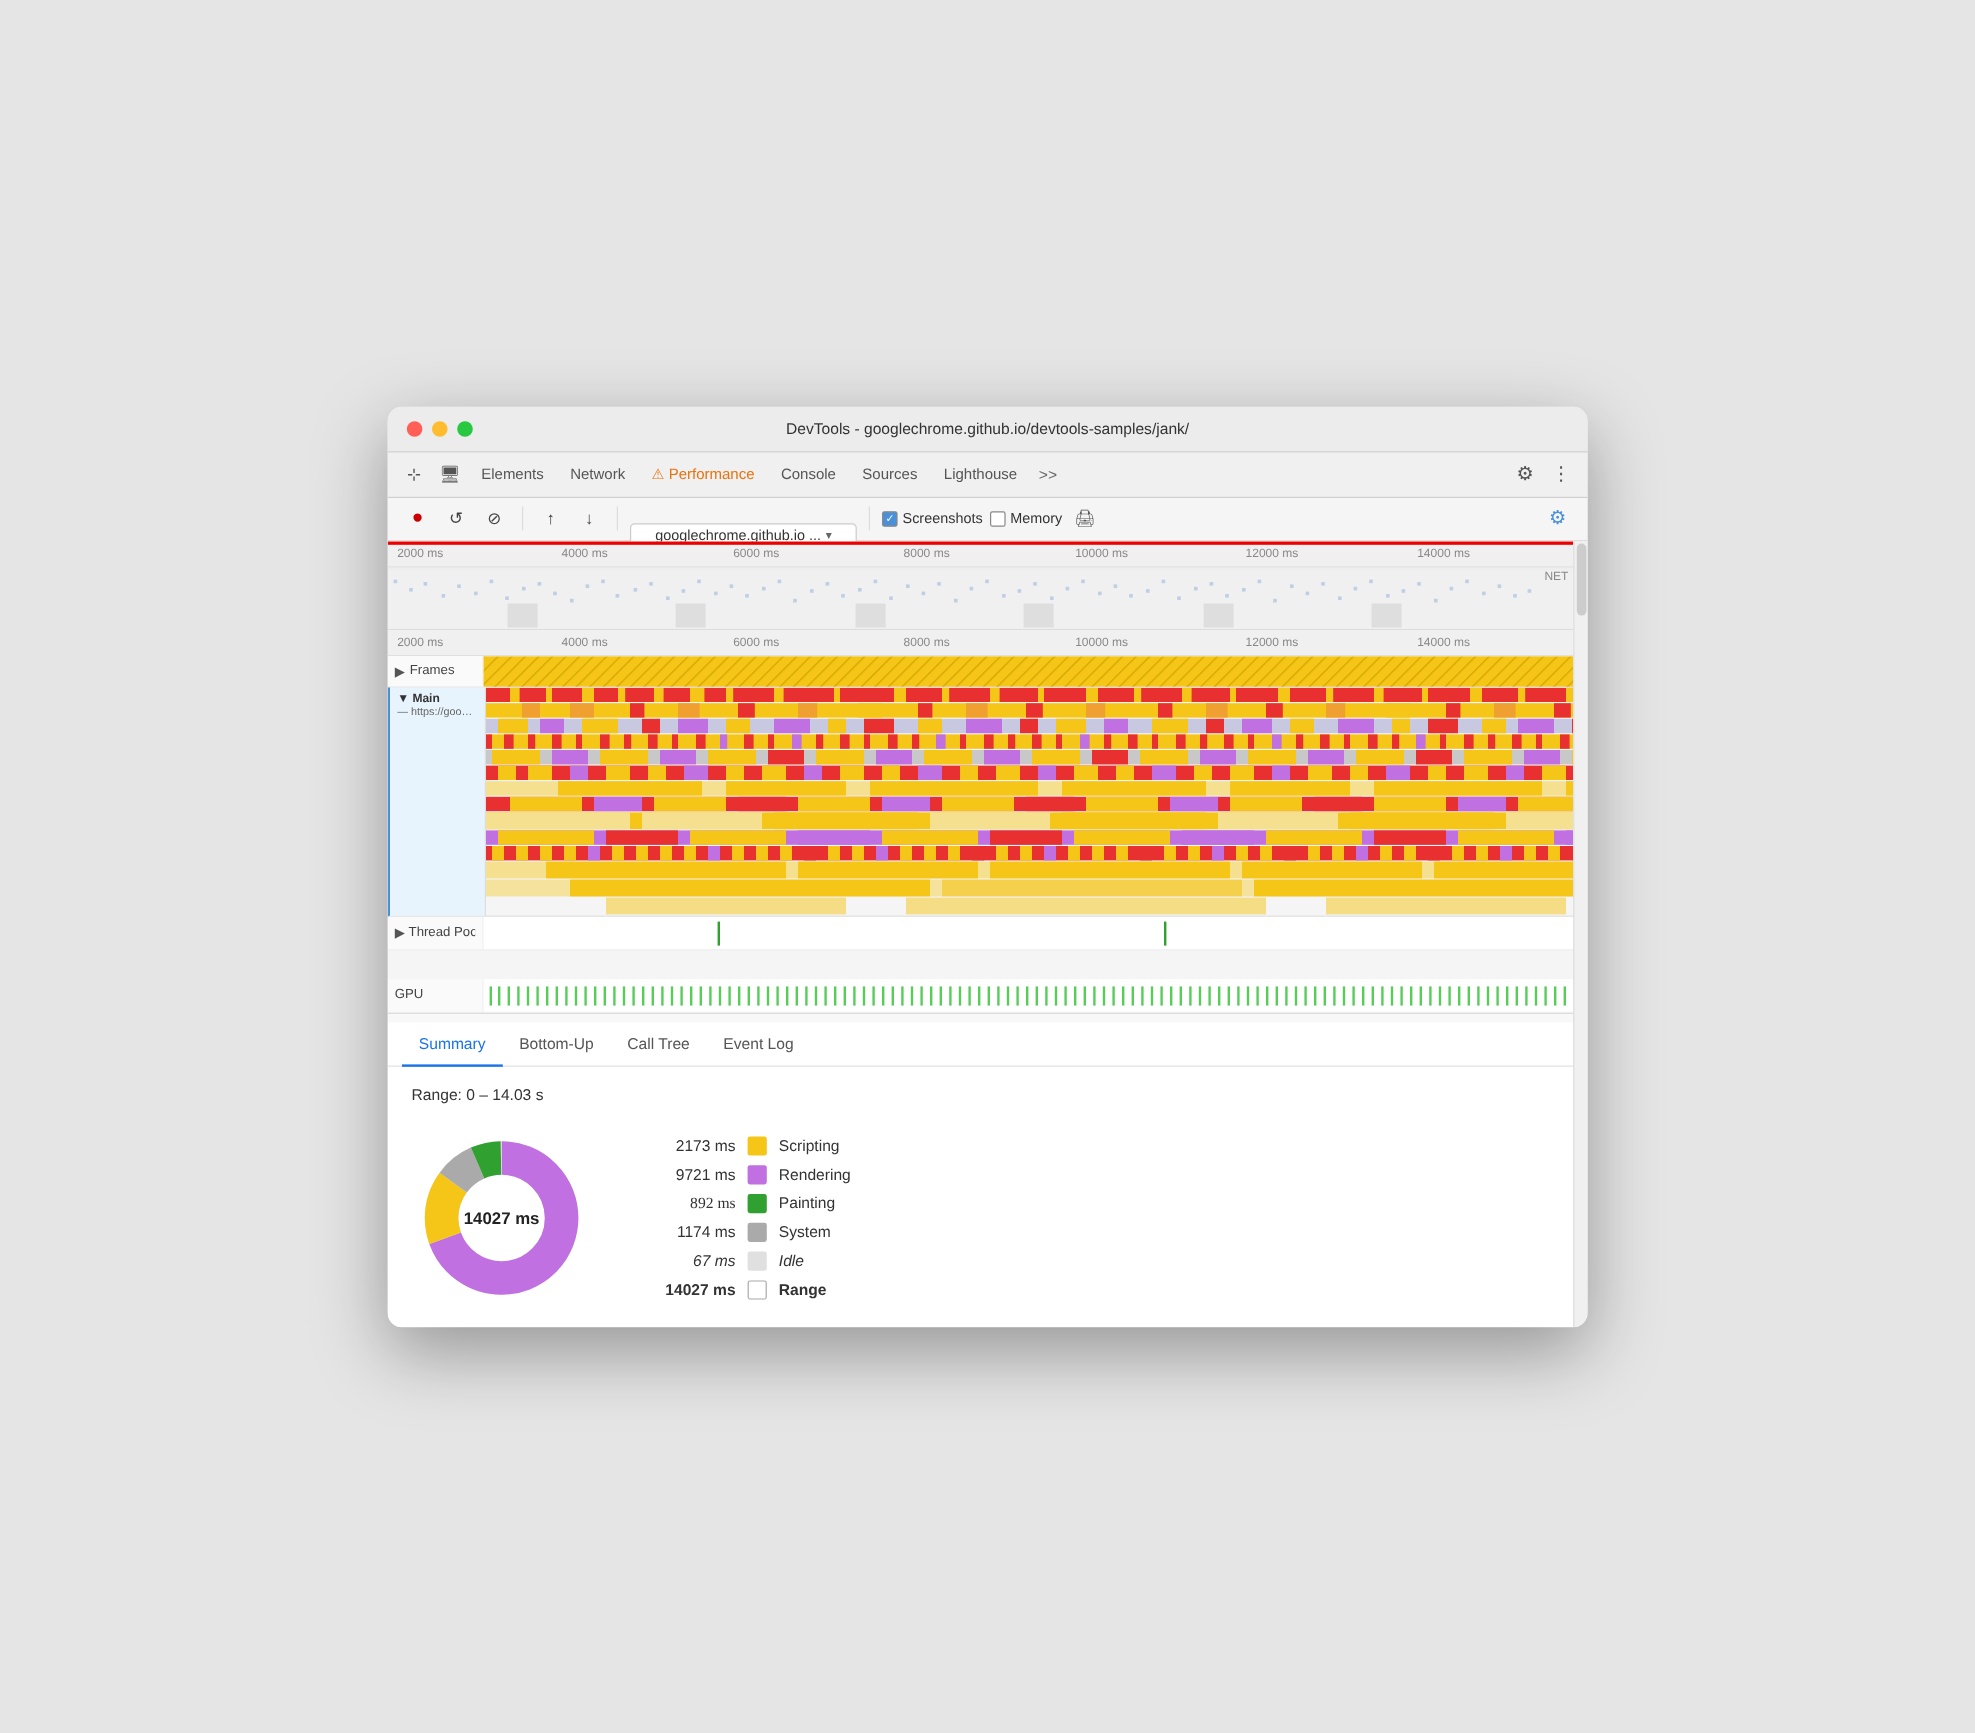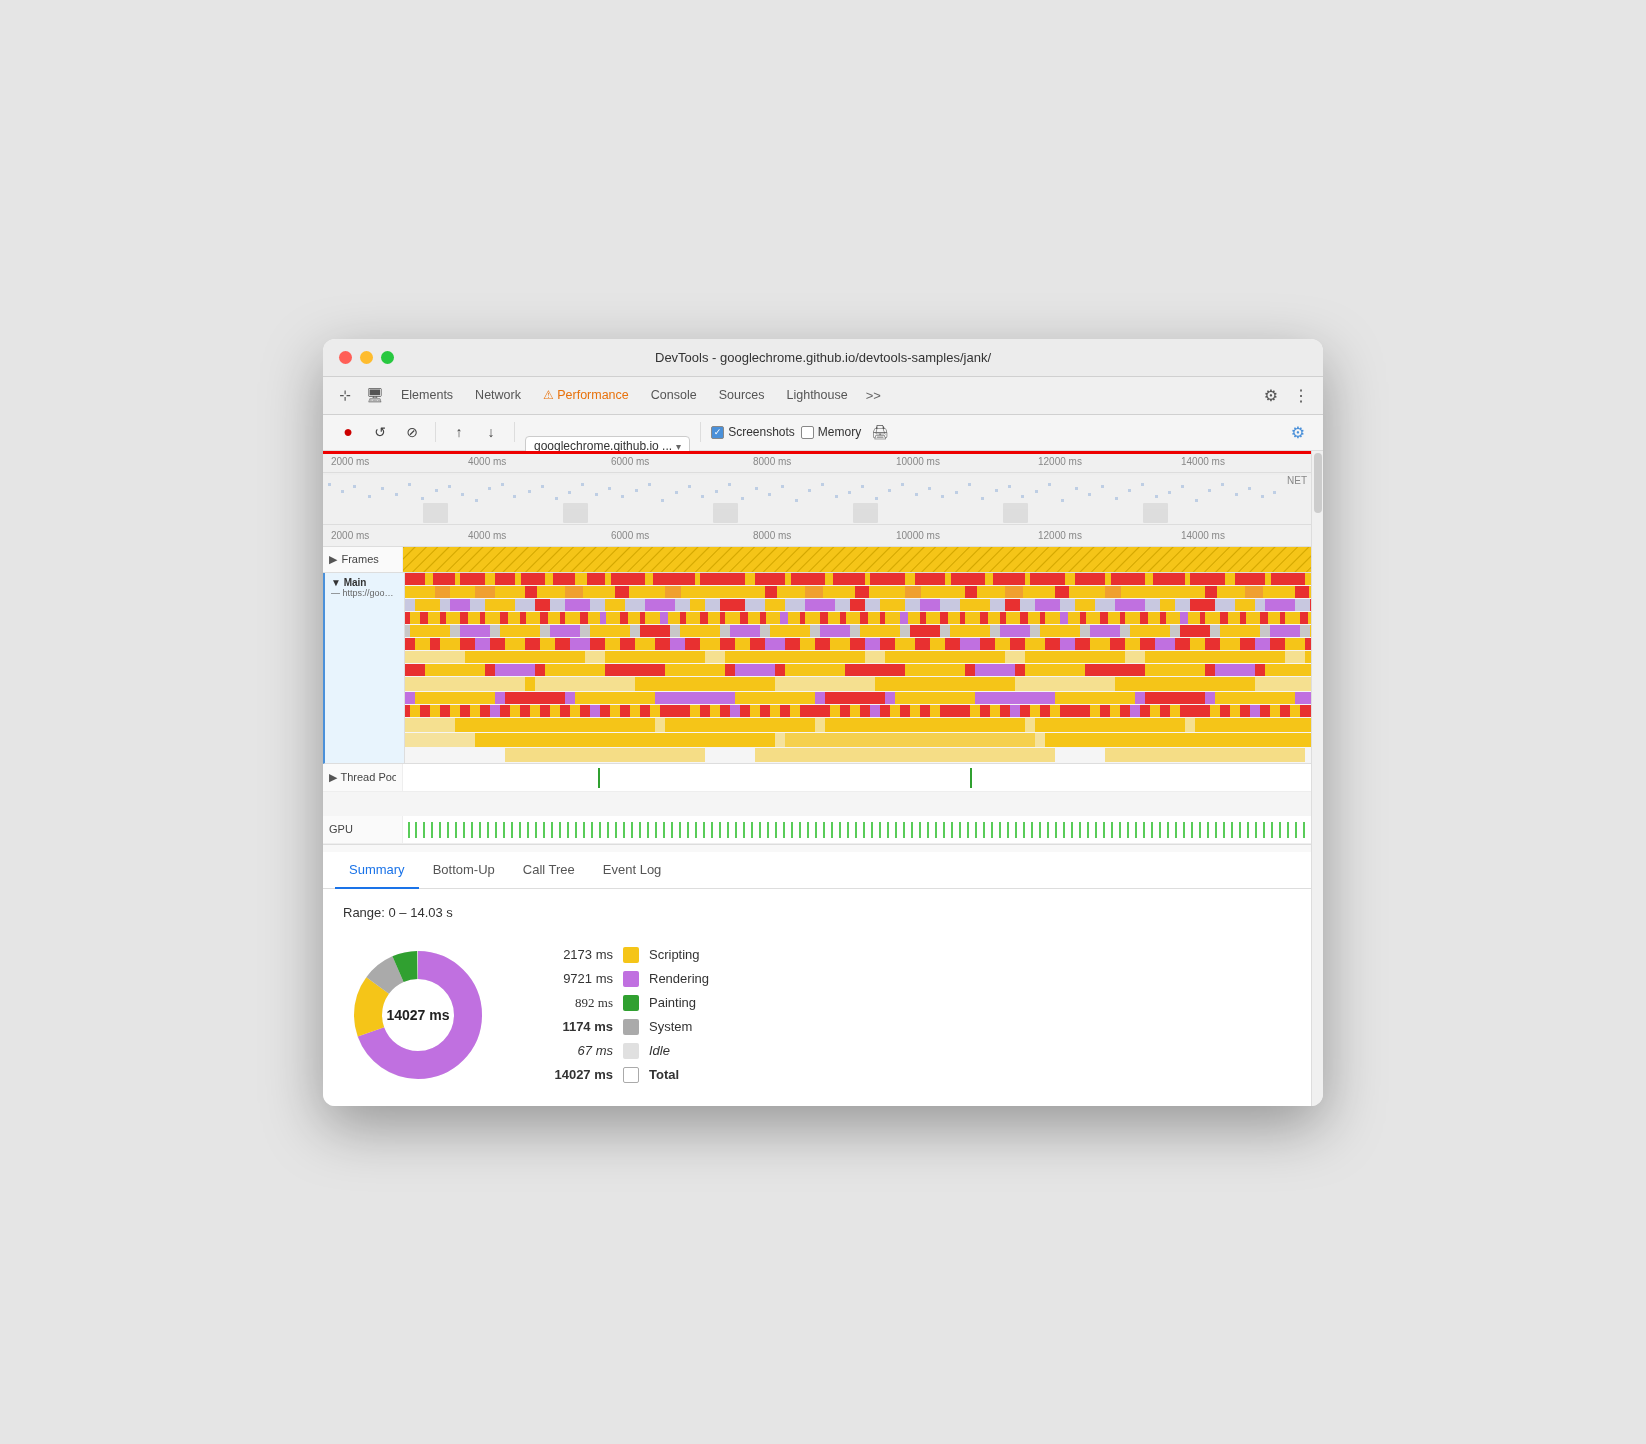--- a/index.html
+++ b/index.html
@@ -102,21 +102,21 @@
       display: flex; align-items: center; justify-content: center;
       border-radius: 4px;
       cursor: pointer;
       color: #444;
       font-size: 14px;
     }
     .toolbar-url {
       background: white;
       border: 1px solid #ccc;
       border-radius: 4px;
-      padding: 2px 8px;
+      padding: 2px 20px;
       font-size: 12px;
       color: #333;
       display: flex;
       align-items: center;
       gap: 4px;
       min-width: 160px;
       margin-top: 28px;
     }
     .toolbar-url .arrow { font-size: 10px; color: #666; }
     .toolbar-sep { width: 1px; height: 20px; background: #ddd; margin: 0 4px; }
@@ -1060,35 +1060,35 @@
               <span class="legend-name">Rendering</span>
             </div>
 
             <div class="legend-row" style="display:flex; align-items:center; gap:10px; font-size:13px;">
               <span class="legend-ms" style="width:70px; text-align:right; color:#333;font-family:Liberation Serif, serif;">892 ms</span>
               <div class="legend-color" style="width:16px; height:16px; border-radius:2px; background:#30a030; flex-shrink:0;"></div>
               <span class="legend-name">Painting</span>
             </div>
 
             <div class="legend-row" style="display:flex; align-items:center; gap:10px; font-size:13px;">
-              <span class="legend-ms" style="width:70px; text-align:right; color:#333;font-weight:bold;">1174 ms</span>
+              <span class="legend-ms" style="width:70px; text-align:right; color:#333;">1174 ms</span>
               <div class="legend-color" style="width:16px; height:16px; border-radius:2px; background:#aaa; flex-shrink:0;"></div>
               <span class="legend-name">System</span>
             </div>
 
             <div class="legend-row" style="display:flex; align-items:center; gap:10px; font-size:13px;font-style:italic;">
               <span class="legend-ms" style="width:70px; text-align:right; color:#333;">67 ms</span>
               <div class="legend-color" style="width:16px; height:16px; border-radius:2px; background:#e0e0e0; flex-shrink:0;"></div>
               <span class="legend-name">Idle</span>
             </div>
 
             <div class="legend-row" style="display:flex; align-items:center; gap:10px; font-size:13px;">
               <span class="legend-ms legend-total" style="width:70px; text-align:right; color:#333; font-weight:700;">14027 ms</span>
               <div class="legend-total-color" style="width:16px; height:16px; border:1.5px solid #aaa; background:#fff; border-radius:2px; flex-shrink:0;"></div>
-              <span class="legend-name legend-total" style="font-weight:700;">Total</span>
+              <span class="legend-name legend-total" style="font-weight:700;">Range</span>
             </div>
           </div>
         </div>
       </div>
 
     </div>
 
     <div class="scrollbar-area" style="width:12px; background:#f0f0f0; border-left:1px solid #ddd;">
       <div class="scrollbar-thumb" style="width:8px; margin:2px; height:60px; background:#ccc; border-radius:4px;"></div>
     </div>

